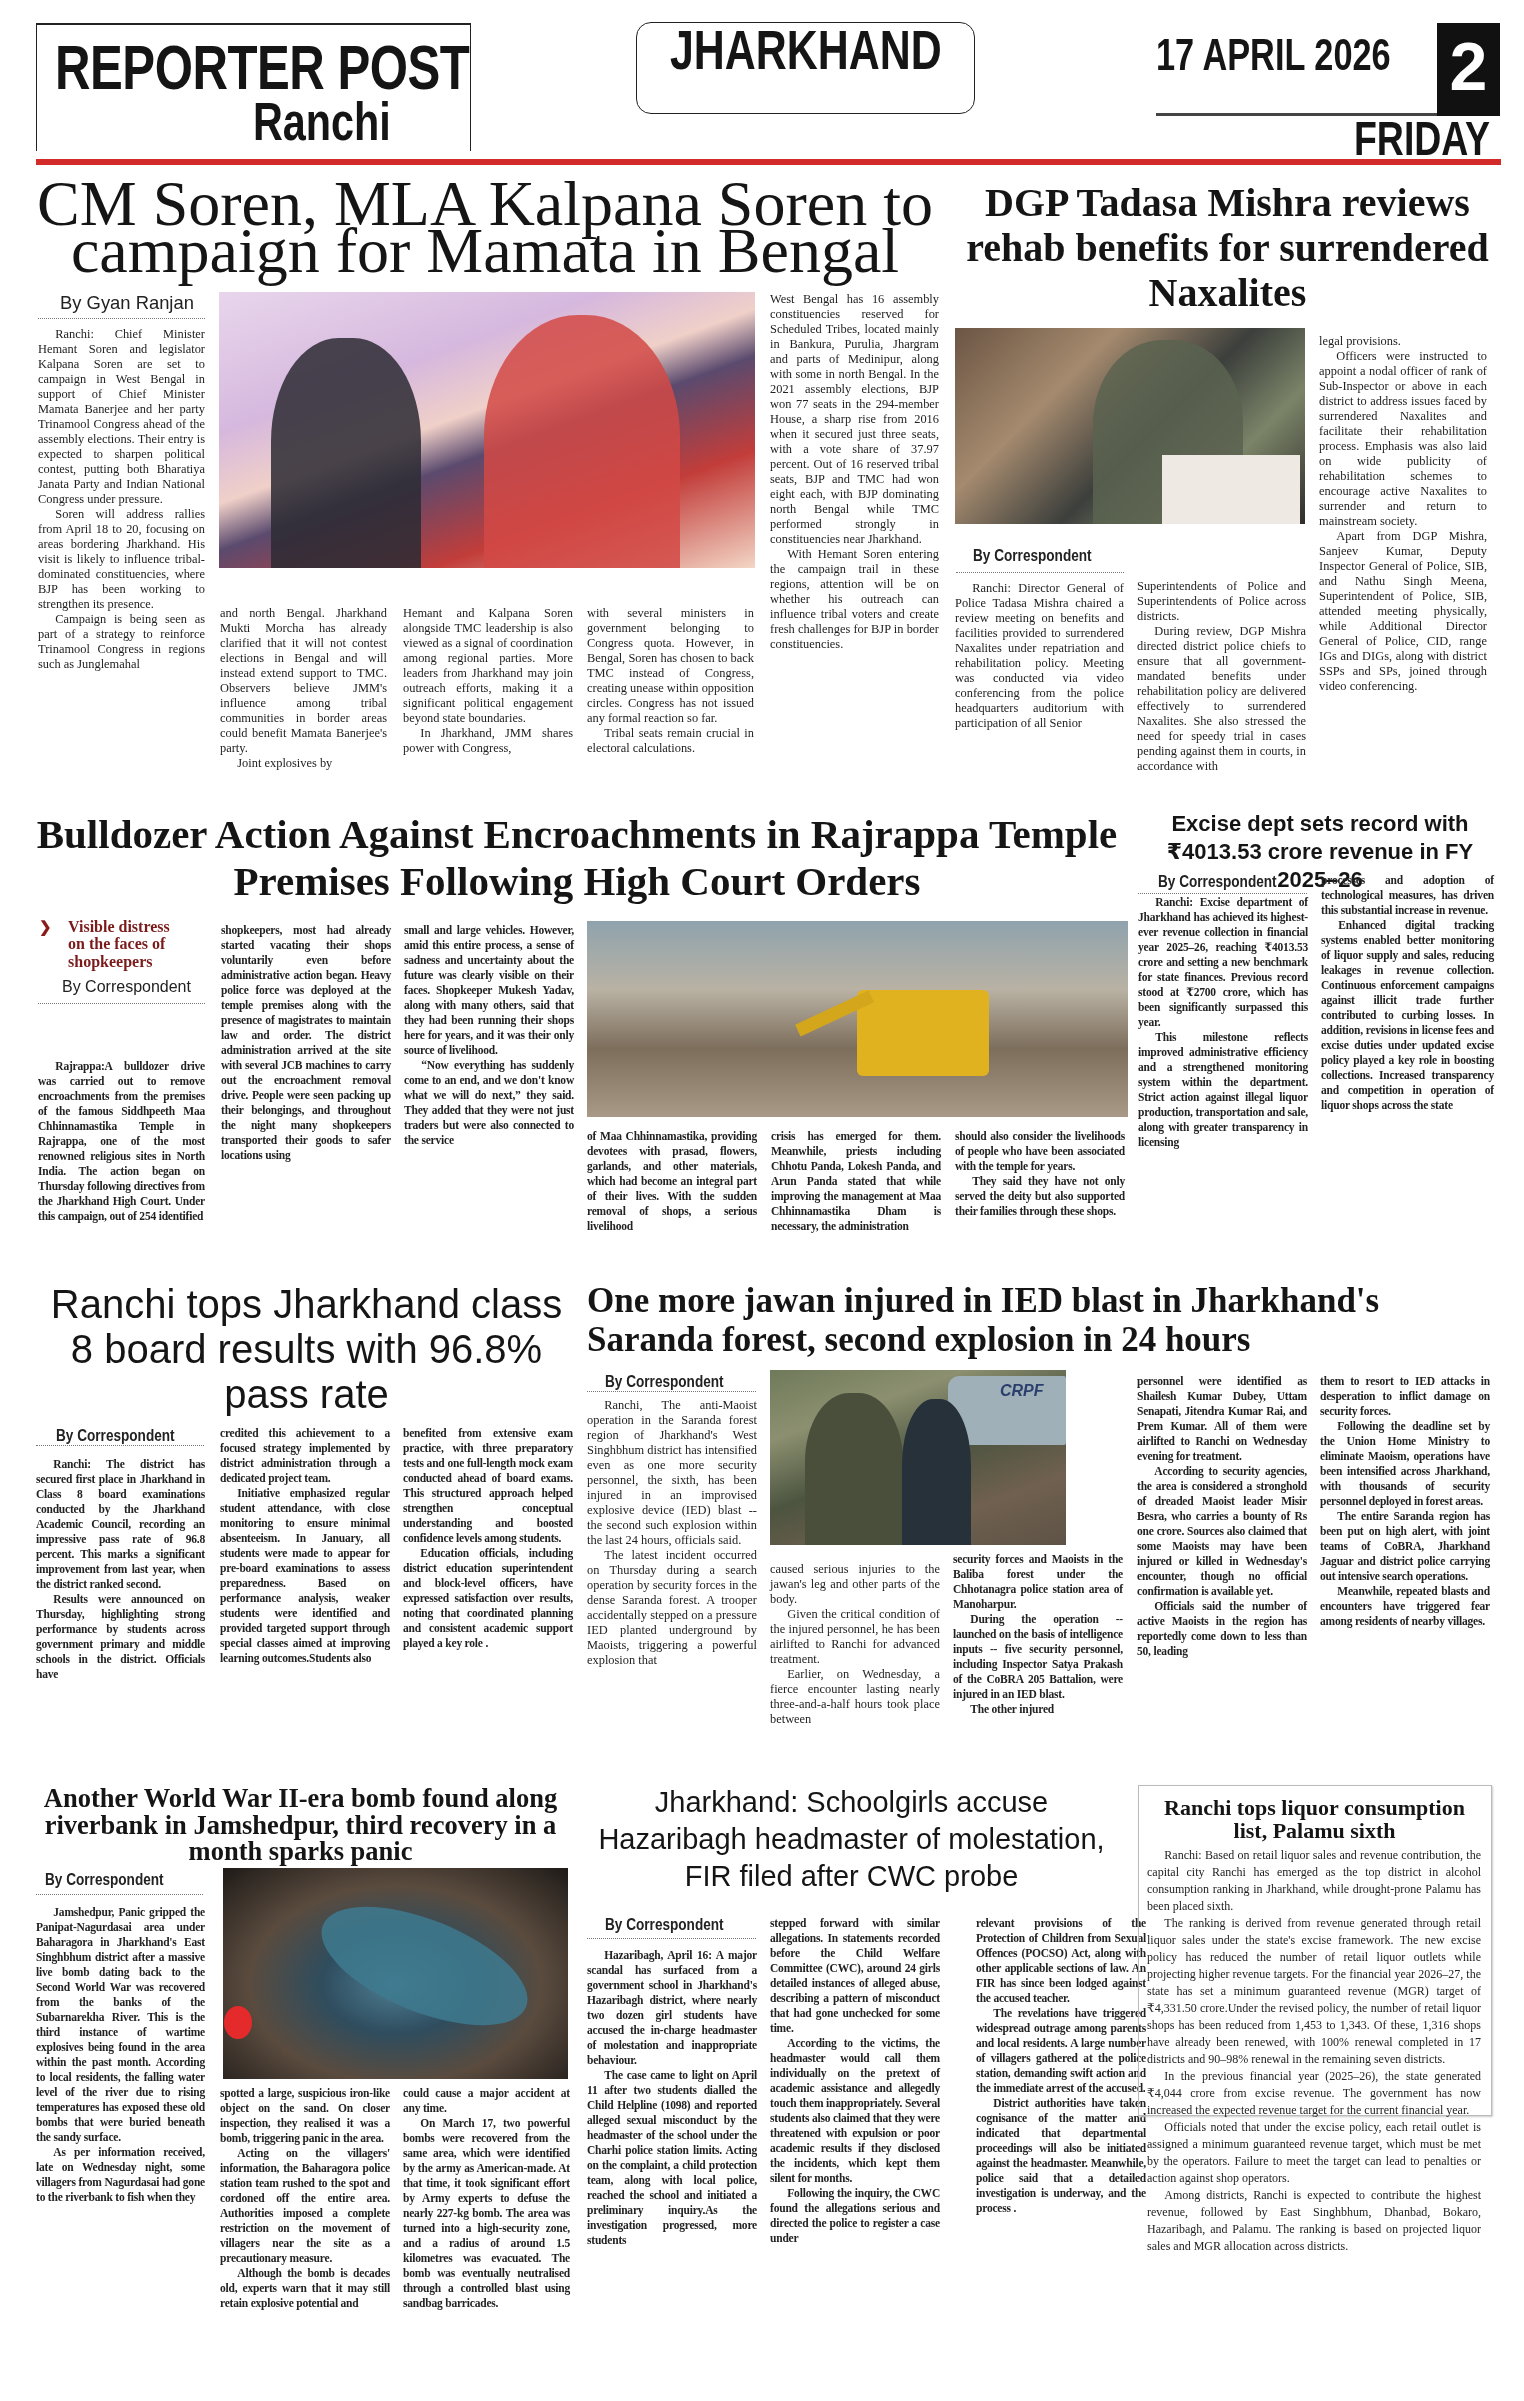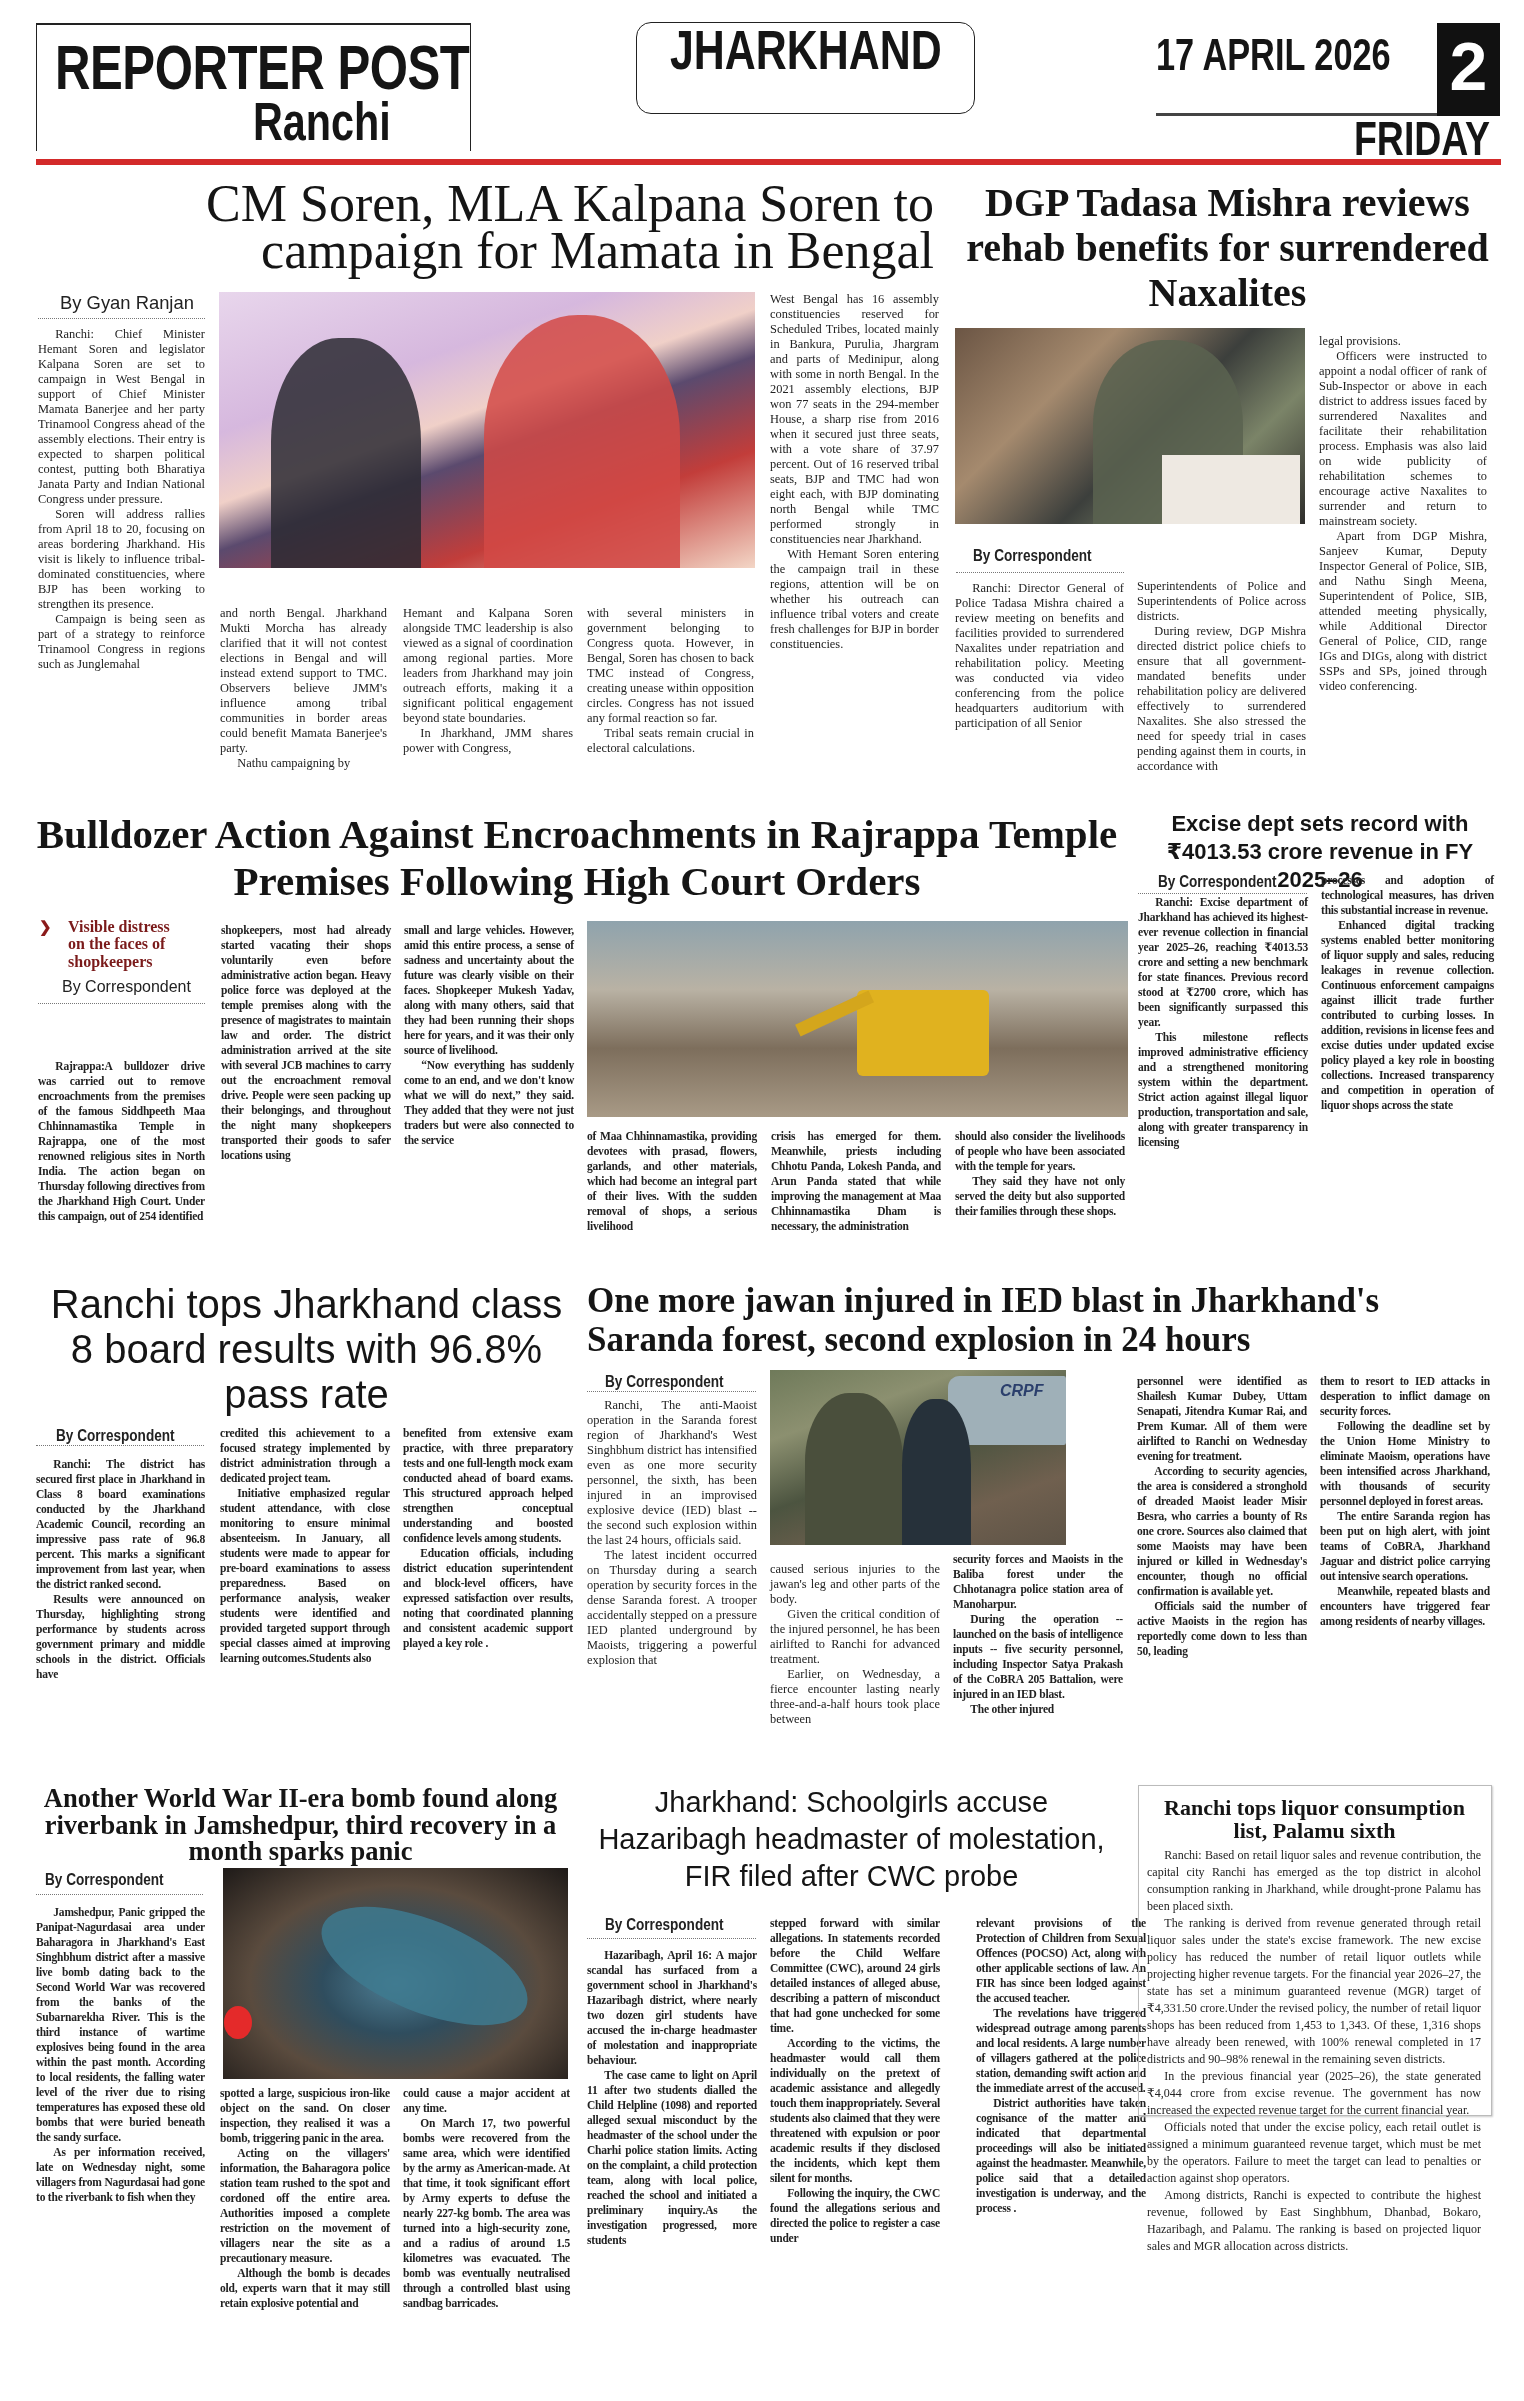--- a/index.html
+++ b/index.html
@@ -51,37 +51,37 @@
 <div class="mast-title">REPORTER POST</div>
 <div class="mast-sub">Ranchi</div>
 <div class="section-box"></div>
 <div class="section-label">JHARKHAND</div>
 <div class="date-label">17 APRIL  2026</div>
 <div class="date-rule"></div>
 <div class="page-num">2</div>
 <div class="day-label">FRIDAY</div>
 <div class="red-rule"></div>
 
-<div class="hl hl-serif" style="left:36px; top:180px; width:898px; font-size:52px; line-height:47px; text-align:right; font-weight:400;">CM Soren, MLA Kalpana Soren to campaign for Mamata in Bengal</div>
+<div class="hl hl-serif" style="left:36px; top:180px; width:898px; font-size:64px; line-height:47px; text-align:center; font-weight:400;">CM Soren, MLA Kalpana Soren to campaign for Mamata in Bengal</div>
 <div class="byline sans" style="left:60px; top:292px; font-size:18.4px;">By Gyan Ranjan</div>
 <div class="dotrule" style="left:38px; top:318px; width:167px;"></div>
 
 <div class="photo" style="left:219px; top:292px; width:536px; height:276px; background: linear-gradient(160deg,#e8d6ec 0%,#d6b8de 30%,#f0d0c8 45%,#5b4a6e 55%,#c23d3a 75%,#f3d6c6 100%);">
   <div class="lbl" style="left:52px; top:46px; width:150px; height:230px; background:#2c2a33; border-radius:45% 45% 0 0; opacity:0.85;"></div>
   <div class="lbl" style="left:265px; top:23px; width:196px; height:253px; background:#d24945; border-radius:48% 48% 0 0; opacity:0.85;"></div>
 </div>
 
 <div class="col" style="left:38px; top:327px; width:167px;">
   <p>Ranchi: Chief Minister Hemant Soren and legislator Kalpana Soren are set to campaign in West Bengal in support of Chief Minister Mamata Banerjee and her party Trinamool Congress ahead of the assembly elections. Their entry is expected to sharpen political contest, putting both Bharatiya Janata Party and Indian National Congress under pressure.</p>
   <p>Soren will address rallies from April 18 to 20, focusing on areas bordering Jharkhand. His visit is likely to influence tribal-dominated constituencies, where BJP has been working to strengthen its presence.</p>
   <p>Campaign is being seen as part of a strategy to reinforce Trinamool Congress in regions such as Junglemahal</p>
 </div>
 <div class="col" style="left:220px; top:606px; width:167px;">
   <p class="noind">and north Bengal. Jharkhand Mukti Morcha has already clarified that it will not contest elections in Bengal and will instead extend support to TMC. Observers believe JMM's influence among tribal communities in border areas could benefit Mamata Banerjee's party.</p>
-  <p>Nathu campaigning by</p>
+  <p>Joint explosives by</p>
 </div>
 <div class="col" style="left:403px; top:606px; width:170px;">
   <p class="noind">Hemant and Kalpana Soren alongside TMC leadership is also viewed as a signal of coordination among regional parties. More leaders from Jharkhand may join outreach efforts, making it a significant political engagement beyond state boundaries.</p>
   <p>In Jharkhand, JMM shares power with Congress,</p>
 </div>
 <div class="col" style="left:587px; top:606px; width:167px;">
   <p class="noind">with several ministers in government belonging to Congress quota. However, in Bengal, Soren has chosen to back TMC instead of Congress, creating unease within opposition circles. Congress has not issued any formal reaction so far.</p>
   <p>Tribal seats remain crucial in electoral calculations.</p>
 </div>
 <div class="col" style="left:770px; top:292px; width:169px;">

